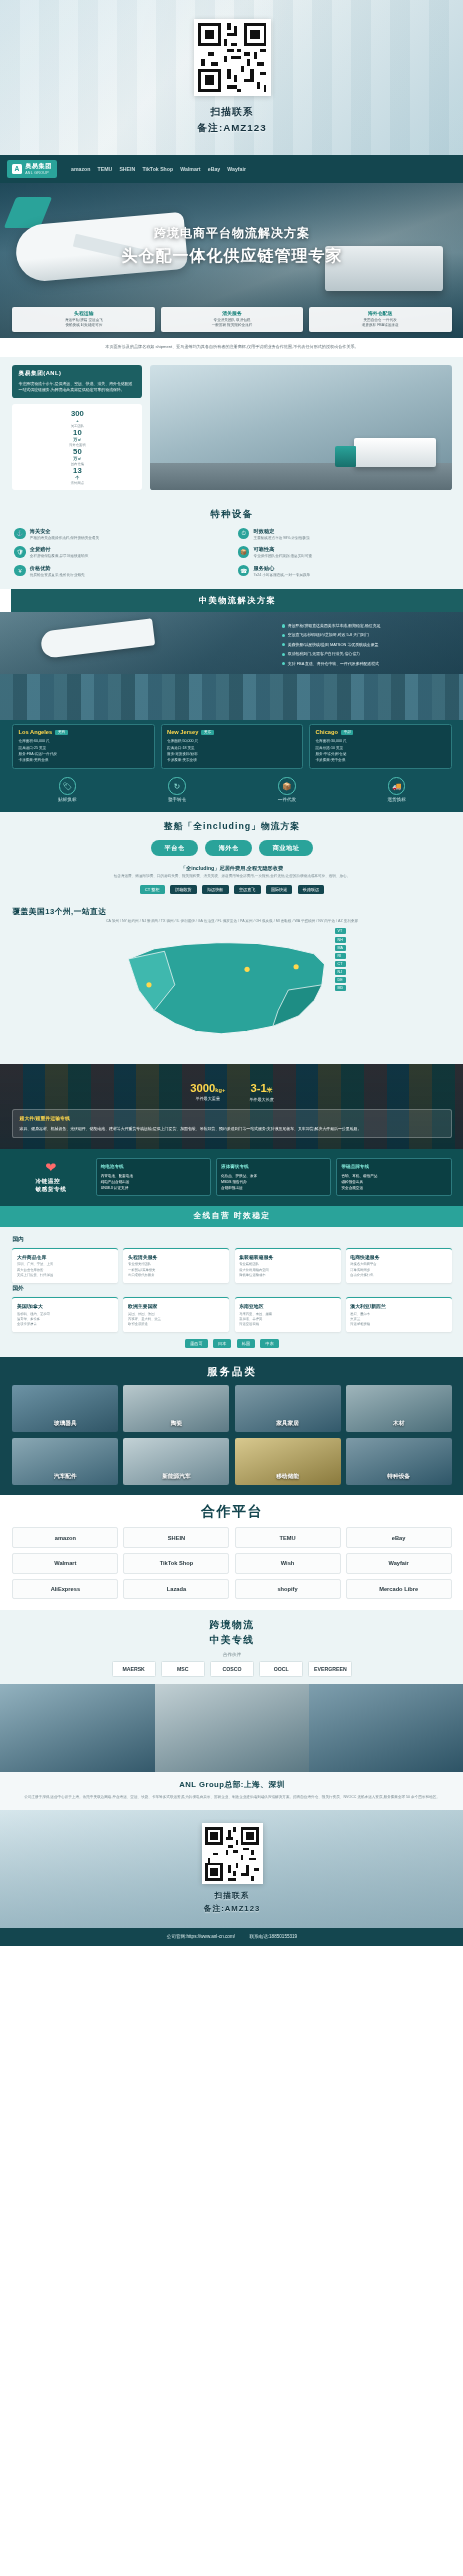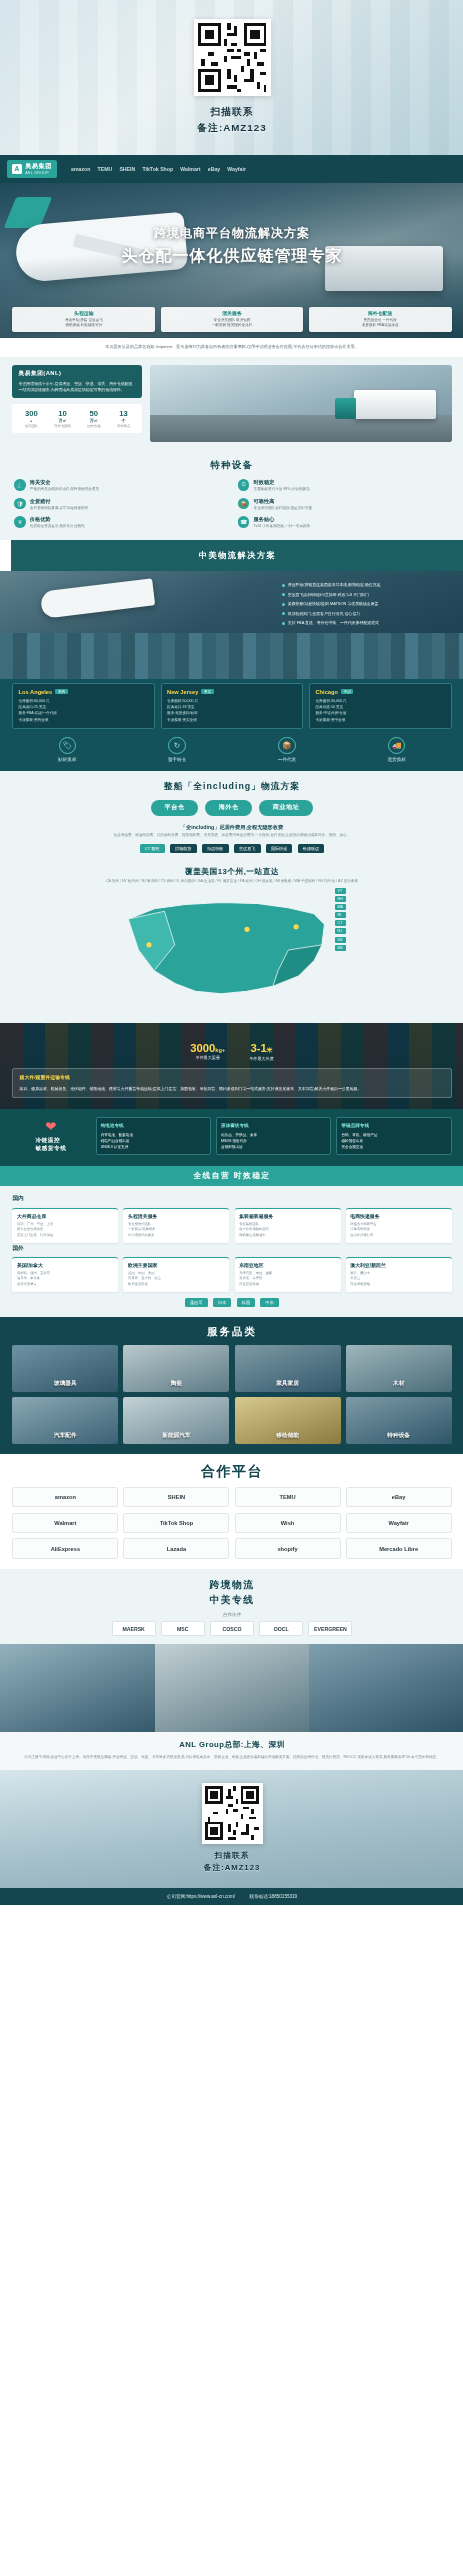--- a/index.html
+++ b/index.html
@@ -136,21 +136,21 @@
   }
   .profile-left { width: 130px; }
   .profile-card {
     background: #1c5f62; color: #fff; border-radius: 3.1px;
     padding: 5.2px 6.2px; margin-bottom: 5.2px;
   }
   .profile-card h4 { font-size: 5.7px; letter-spacing: 0.5px; margin-bottom: 3.1px; }
   .profile-card p { font-size: 3.9px; line-height: 1.6; opacity: .92; }
   .profile-stats {
     background: #fff; border-radius: 3px; padding: 5.2px 4.1px;
-    display: flex; justify-content: space-around; text-align: center;
+    display: flex; justify-content: space-around; text-align: center; flex-direction: column;
   }
   .stat .num { color: #1c5f62; font-size: 7.7px; font-weight: bold; }
   .stat .unit { color: #1c5f62; font-size: 4.1px; font-weight: bold; }
   .stat .lab { color: #7a8b92; font-size: 3.3px; margin-top: 1px; }
   .profile-right {
     flex: 1; border-radius: 3.1px; position: relative; overflow: hidden;
     background: linear-gradient(165deg,#cfe0e6 0%,#9fb9c3 45%,#6f8e9b 100%);
     min-height: 77px;
   }
   .profile-right .road {
@@ -180,21 +180,21 @@
   .adv-ico {
     width: 11.3px; height: 11.3px; border-radius: 50%;
     background: #2aa39a; color: #fff; font-size: 5.7px;
     display: flex; align-items: center; justify-content: center; flex: none;
   }
   .adv-txt .t { font-size: 5.2px; font-weight: bold; color: #14464f; }
   .adv-txt .d { font-size: 3.6px; color: #6a7b82; margin-top: 1px; line-height: 1.5; }
 
   
   .cus-banner {
-    height: 31px; background: #1c5f62; color: #fff;
+    height: 23px; background: #1c5f62; color: #fff;
     display: flex; align-items: center; justify-content: center;
     font-size: 8.2px; font-weight: bold; letter-spacing: 1.5px; margin-left: 11px;
   }
   .cus-photo {
     height: 108px; position: relative; overflow: hidden;
     background:
       linear-gradient(180deg, rgba(8,40,52,.35), rgba(8,40,52,.55)),
       linear-gradient(140deg,#8fb3c0 0%,#4a7386 45%,#2d5466 100%);
   }
   .cus-photo .sky-plane {
@@ -261,21 +261,21 @@
   .fc-sub { text-align:center; font-size:5.2px; color:#14464f; font-weight:bold; margin-bottom:2.1px; }
   .fc-subdesc { text-align:center; font-size:3.6px; color:#73858c; line-height:1.6; }
   .fc-tags { display:flex; justify-content:center; gap:5.2px; margin-top:5.2px; flex-wrap:wrap; }
   .fc-tag {
     background:#14464f; color:#fff; font-size:4.1px; padding:2.1px 5.2px; border-radius:1.5px;
   }
   .fc-tag.alt { background:#2aa39a; }
 
   
   .map-sec { background:#ecf4f5; padding: 3.1px 12.4px 11.3px; }
-  .map-title { text-align:center; font-size:7.7px; font-weight:bold; color:#14464f; letter-spacing:0.5px; }
+  .map-title { text-align:left; font-size:7.7px; font-weight:bold; color:#14464f; letter-spacing:0.5px; }
   .map-sub { text-align:center; font-size:3.6px; color:#77888f; margin-top:2.1px; }
   .map-box { margin-top:5.2px; display:flex; justify-content:center; }
   .map-badges { display:flex; flex-direction:column; gap:2.1px; margin-left:-5.2px; }
   .map-badge { background:#2aa39a; color:#fff; font-size:3.6px; padding:1px 3.1px; border-radius:1px; }
 
   
   .os-sec {
     position: relative; padding: 10.3px 12.4px 11.3px; color:#fff;
     background:
       linear-gradient(180deg, rgba(8,38,48,.80), rgba(8,38,48,.88)),

